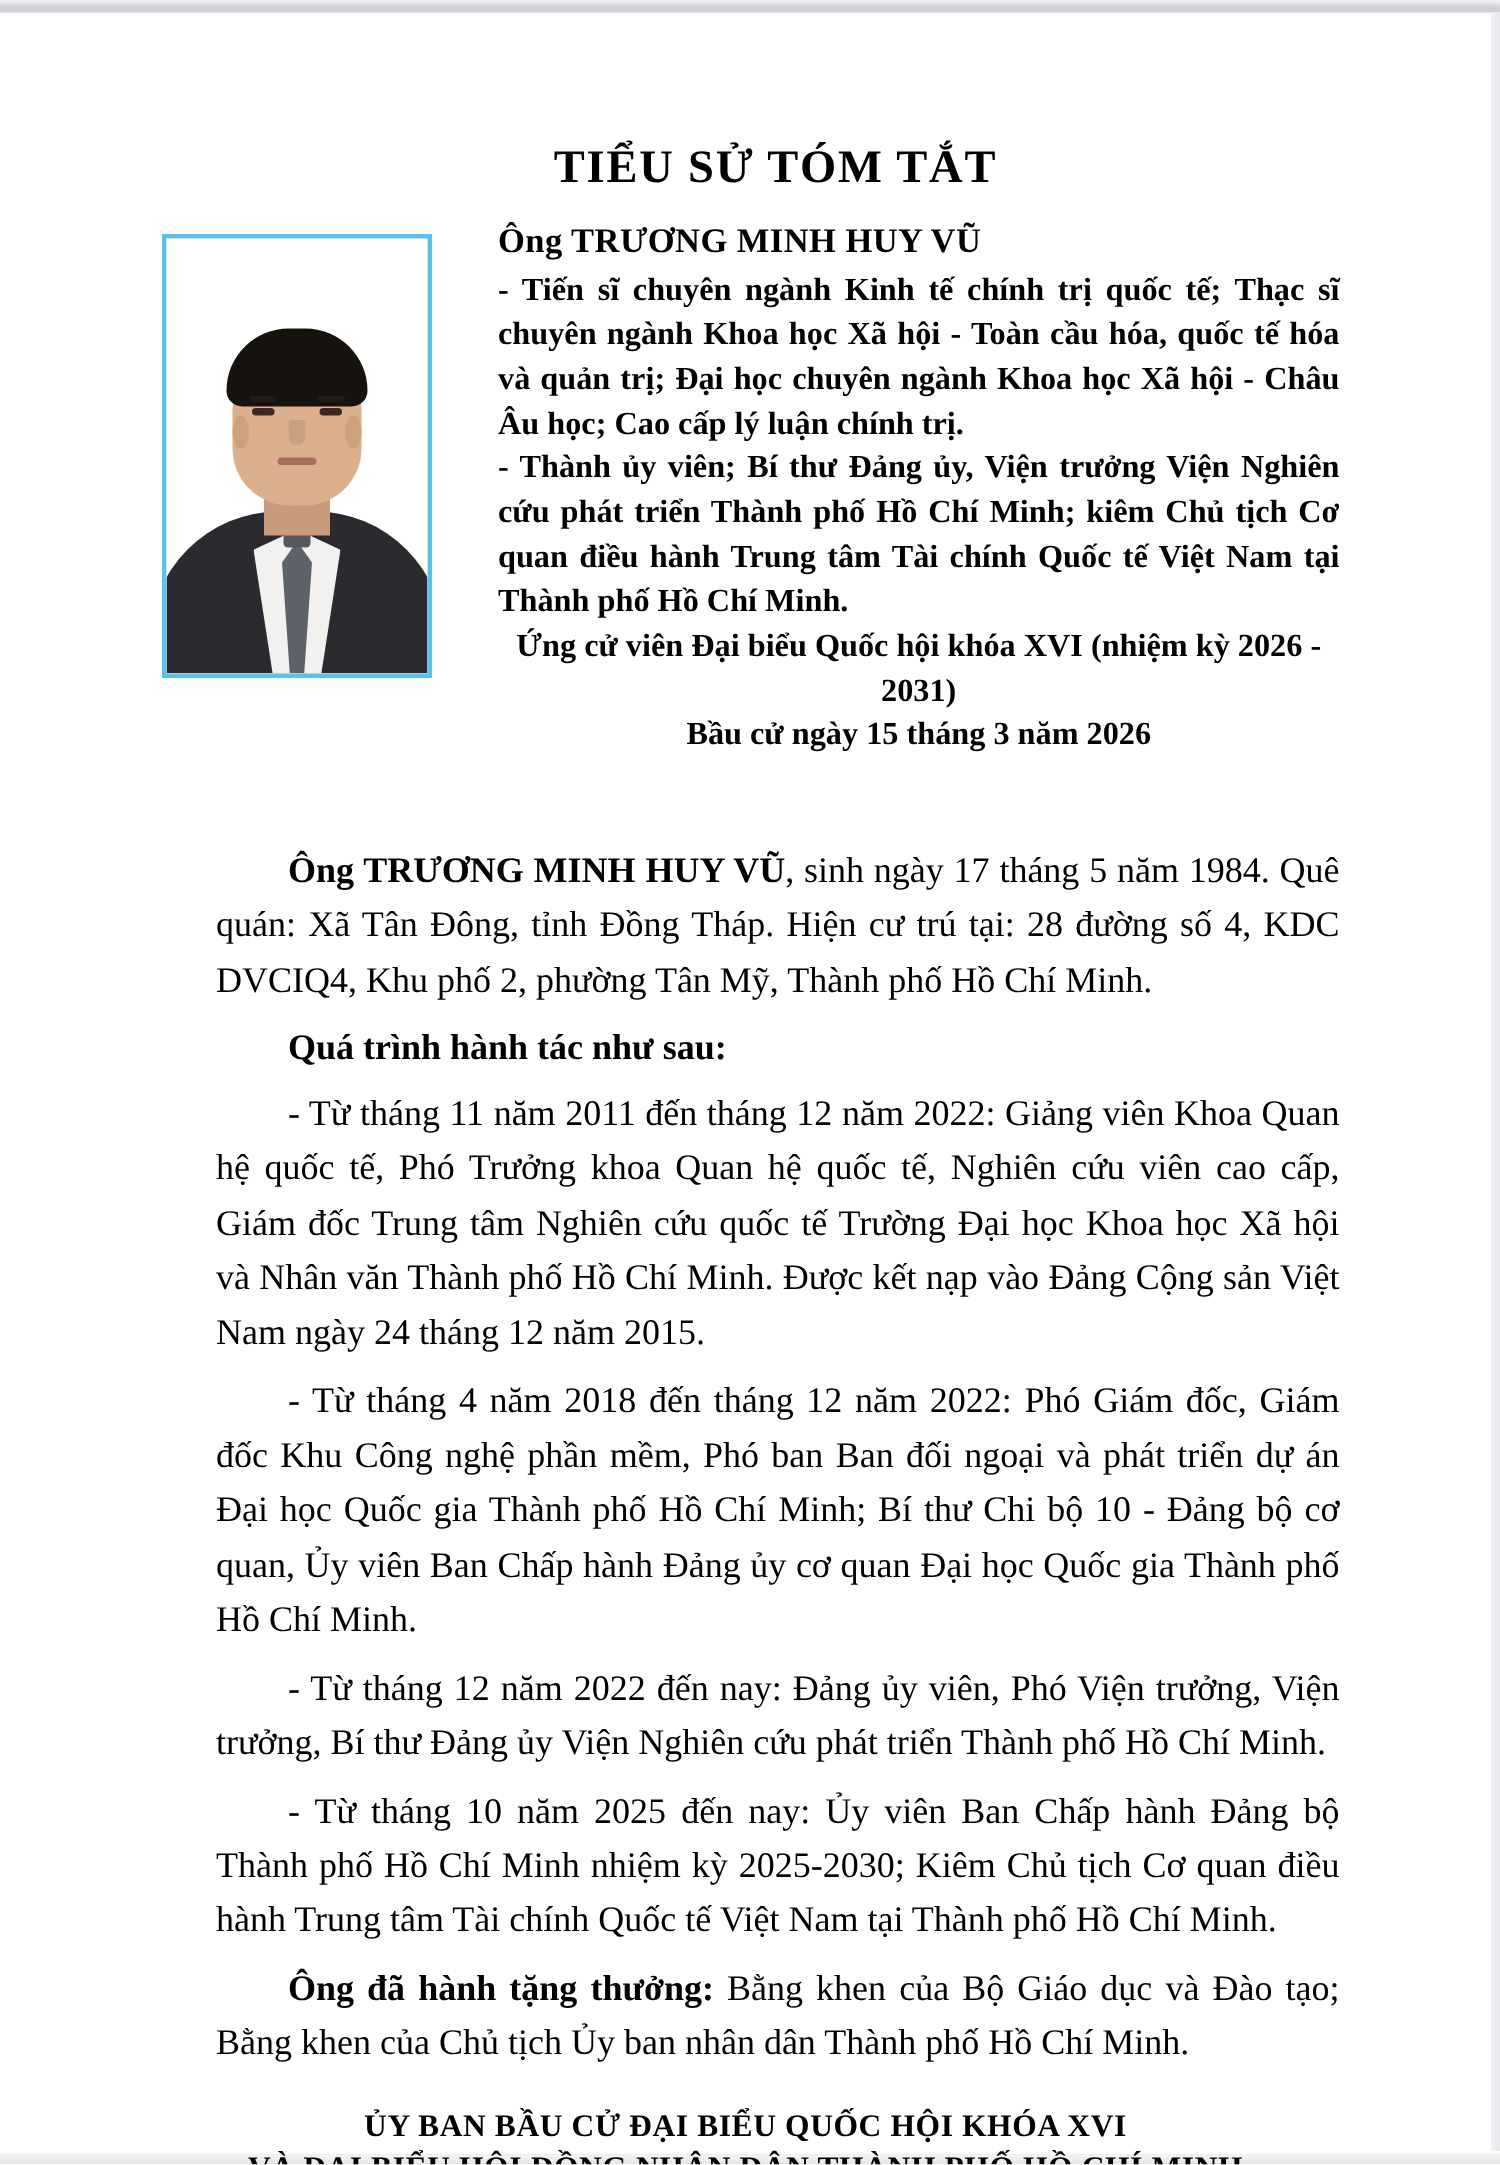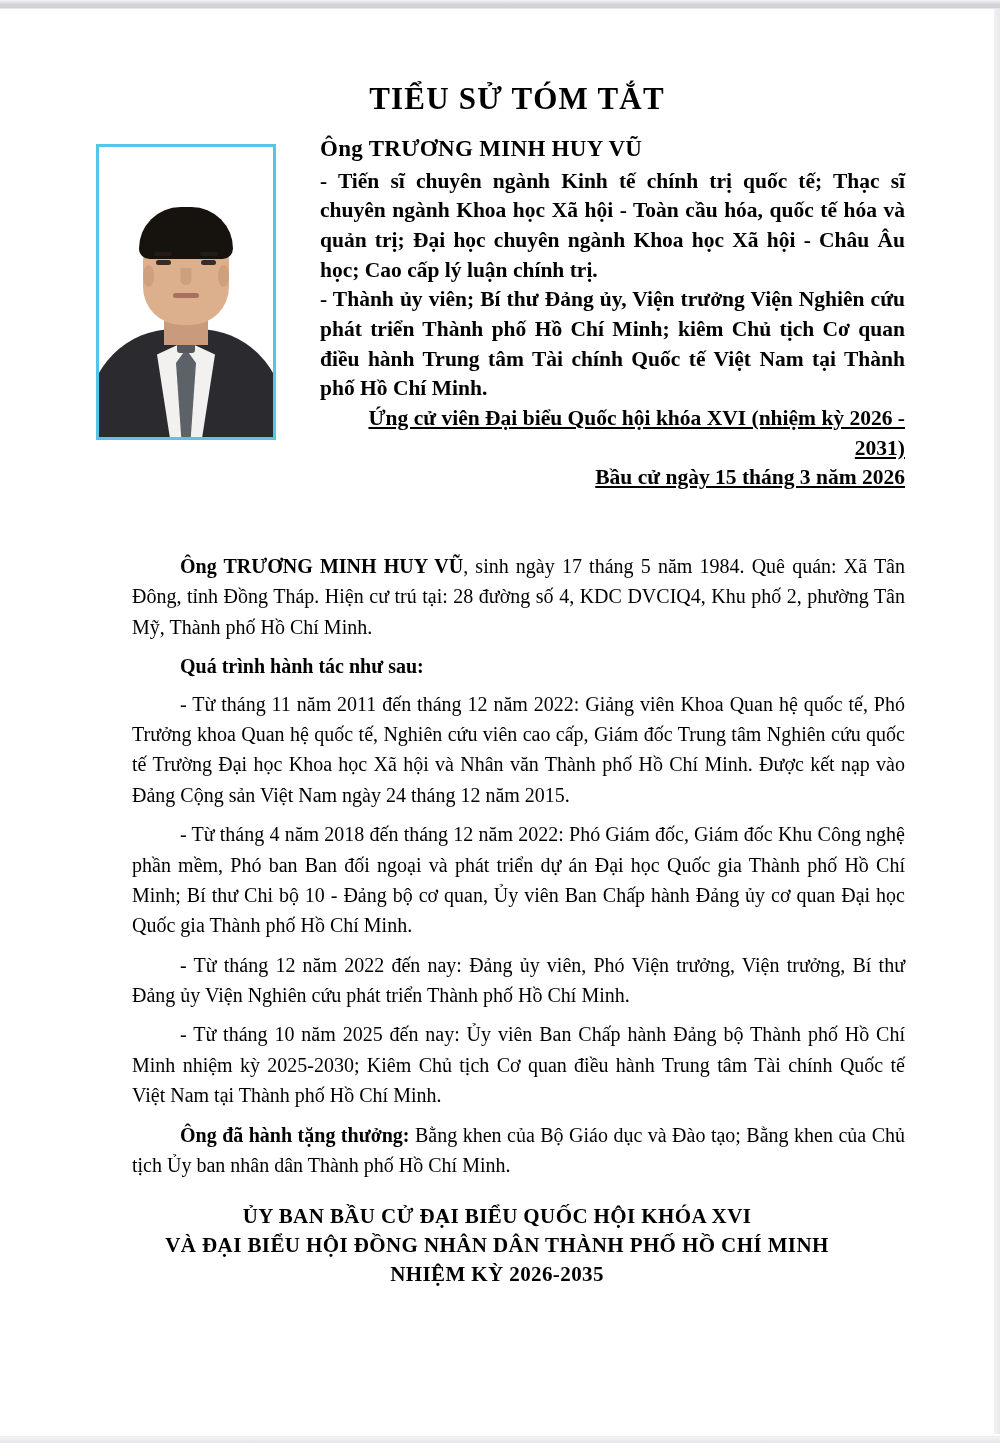--- a/index.html
+++ b/index.html
@@ -41,21 +41,21 @@
     background: linear-gradient(to bottom, #f3f3f5 0%, #e4e5e9 100%);
     border-top: 1px solid #ededf0;
   }
 
   .sheet {
     position: absolute;
     left: 0; top: 9px;
     width: 994px;
     height: 1427px;
     background: #ffffff;
-    padding: 0;
+    padding: 12px;
   }
 
   .doc-title {
     text-align: center;
     font-weight: bold;
     font-size: 31px;
     letter-spacing: 1.2px;
     margin: 72px 0 0 0;
     padding-left: 40px;
   }
@@ -217,27 +217,27 @@
     font-weight: bold;
     font-size: 23px;
     text-align: left;
     margin: 0 0 2px 0;
     letter-spacing: 0.3px;
   }
   .intro-block p {
     margin: 0;
     text-align: justify;
   }
-  .intro-block p.nojust { text-align: right; text-decoration: underline; }
+  .intro-block p.nojust { text-align: center; }
 
   
   .body-section {
     margin-left: 132px;
     margin-right: 89px;
-    font-size: 20px;
+    font-size: 24px;
     line-height: 1.52;
     text-align: justify;
   }
   .body-section p {
     margin: 0 0 9px 0;
     text-indent: 48px;
     text-align: justify;
   }
   .body-section p:last-child { margin-bottom: 0; }
   .body-section b { font-weight: bold; }

